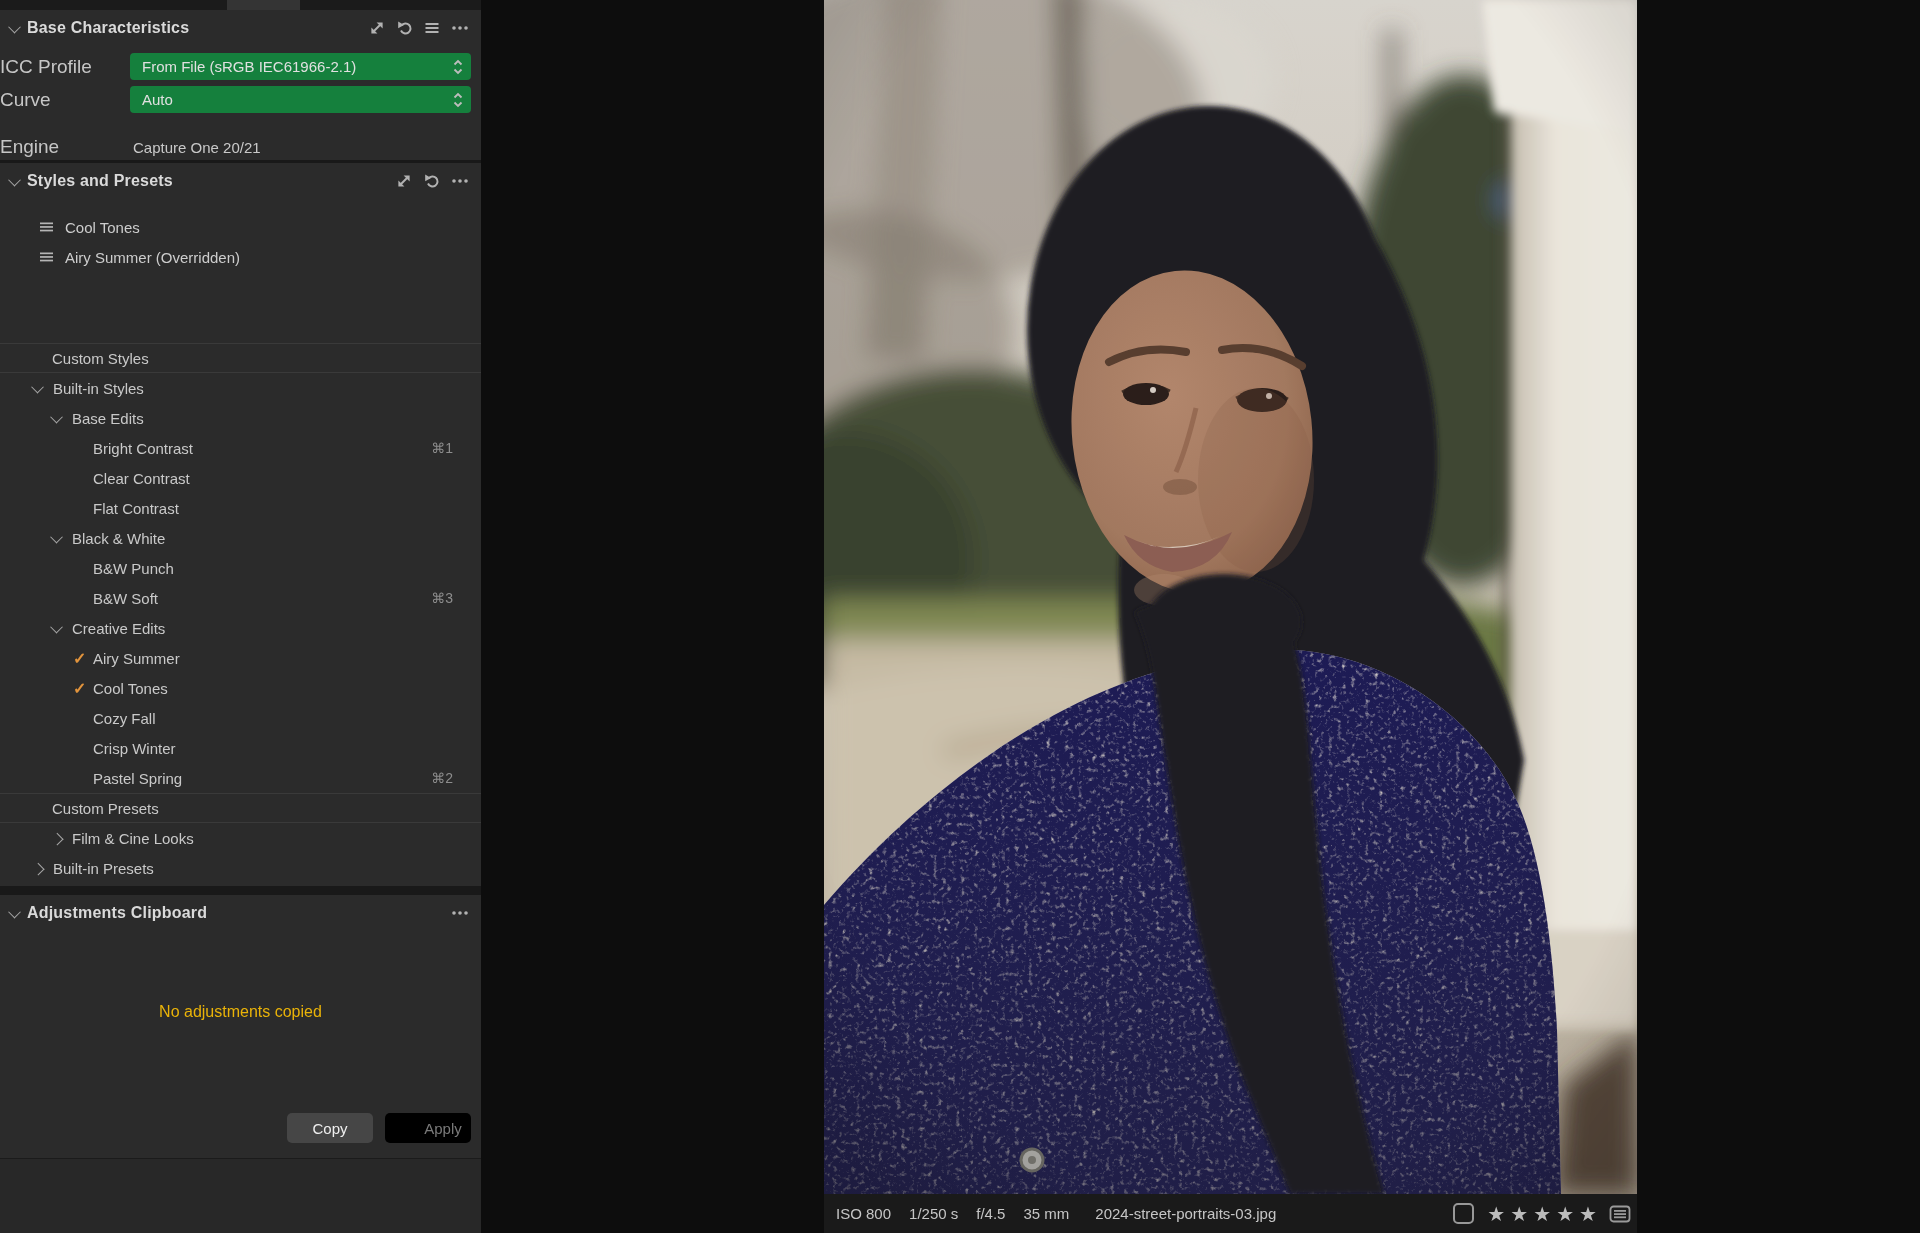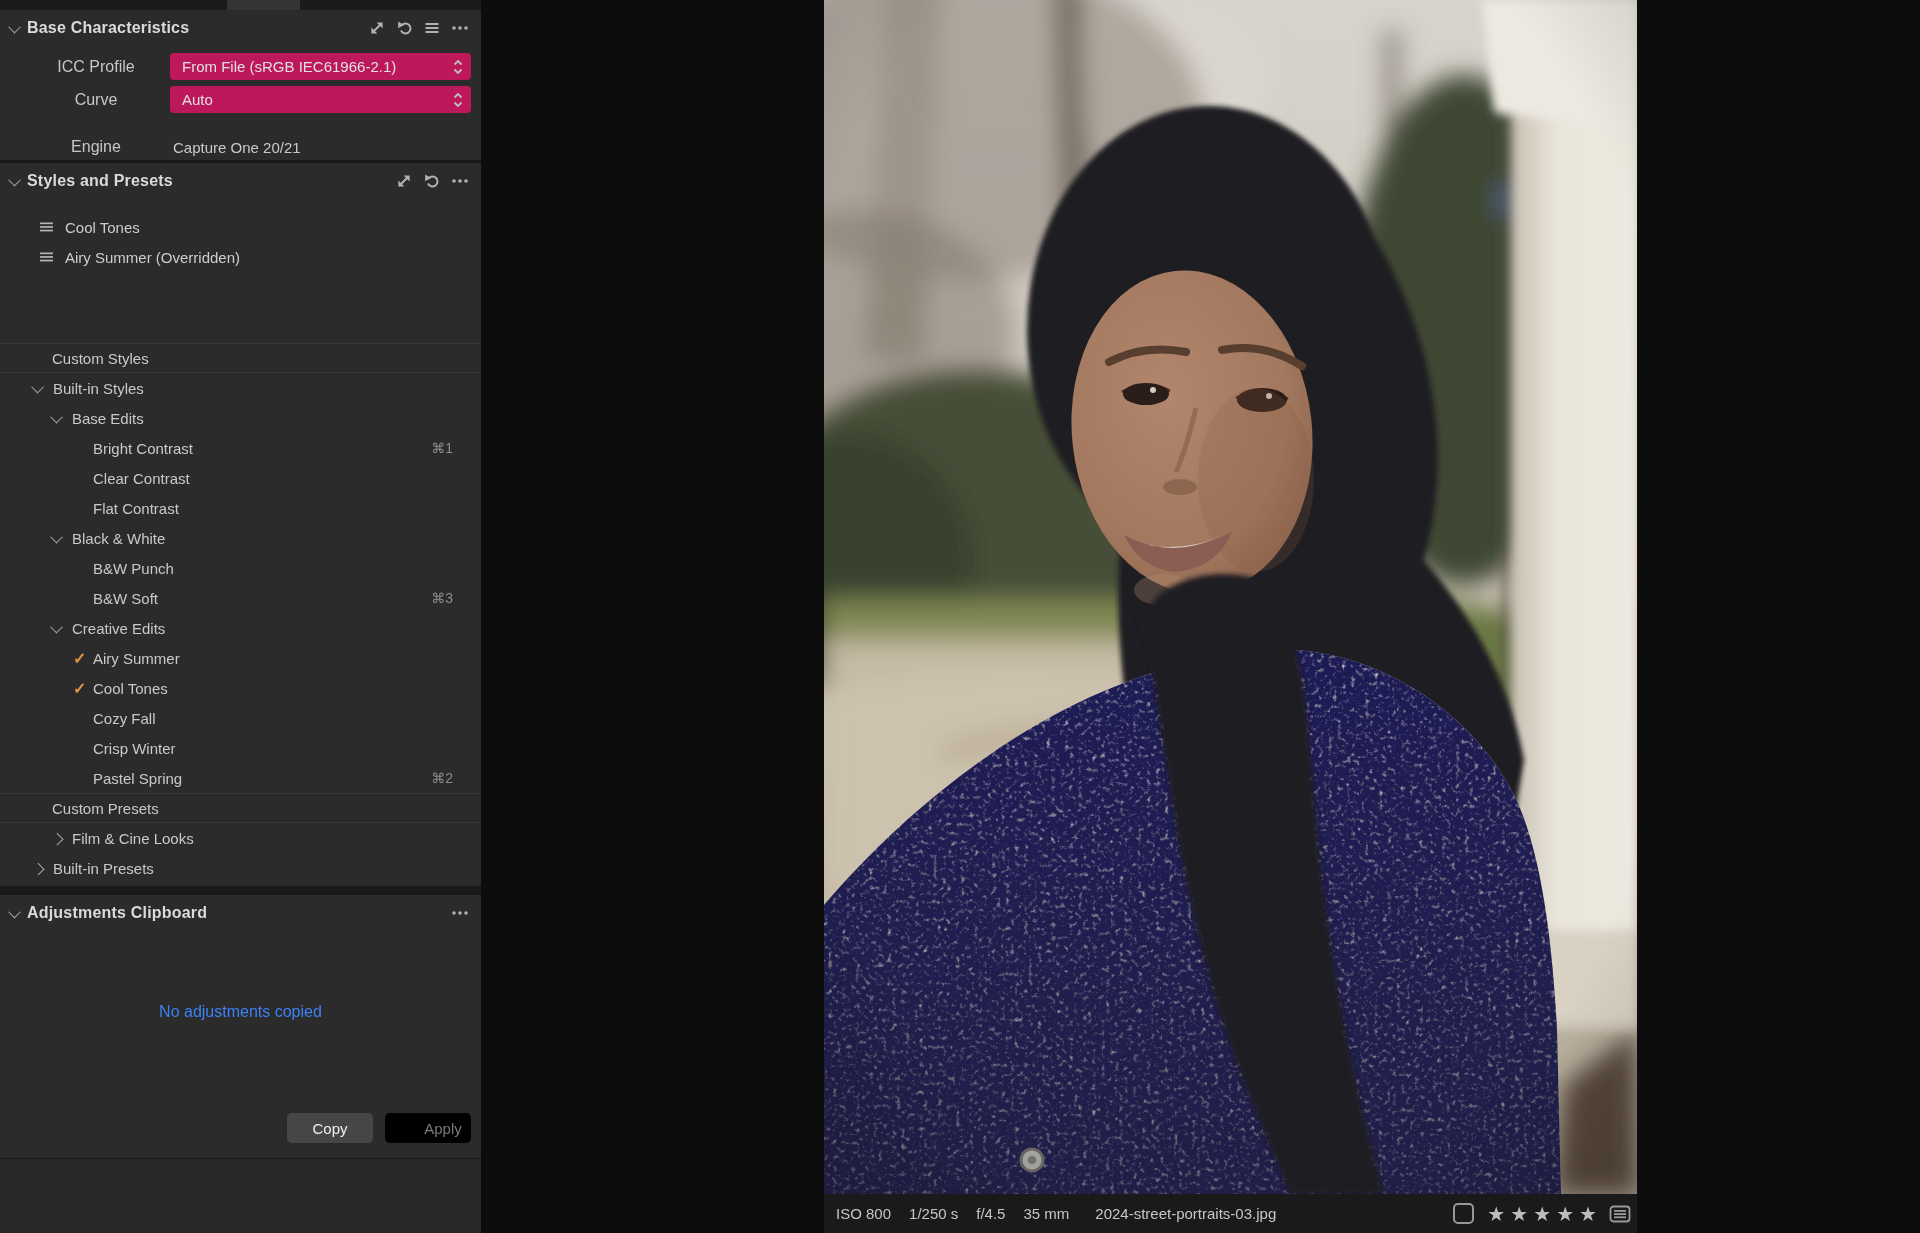--- a/index.html
+++ b/index.html
@@ -20,22 +20,22 @@
   .hicons{margin-left:auto;display:flex;align-items:center;gap:11px;}
   .hicons svg{display:block;}
 
   .chev{display:inline-block;width:8px;height:8px;border-right:1.7px solid #a6a6a6;
     border-bottom:1.7px solid #a6a6a6;}
   .chev.down{transform:rotate(45deg) translate(-1px,-1px);}
   .chev.right{transform:rotate(-45deg) translate(0,1px);}
 
   
   .bc-row{display:flex;align-items:center;margin:0 10px 0 0;}
-  .bc-label{flex:0 0 112px;text-align:center;font-size:16px;color:#c6c6c6;padding-left:40px;}
-  .dropdown{flex:1;margin-left:18px;height:27px;background:#be185d;border-radius:4px;
+  .bc-label{flex:0 0 112px;text-align:left;font-size:19px;color:#c6c6c6;}
+  .dropdown{flex:1;margin-left:18px;height:27px;background:#15803d;border-radius:4px;
     display:flex;align-items:center;padding:0 8px 0 12px;color:#e0e0e0;font-size:15px;}
   .dropdown .dd-text{flex:1;white-space:nowrap;overflow:hidden;}
   .bc-static{margin-left:21px;font-size:15px;color:#c9c9c9;}
   #row-icc{margin-top:7px;}
   #row-curve{margin-top:6px;}
   #row-engine{margin-top:22px;height:24px;}
 
   
   .applied-list{height:131px;padding-top:13px;}
   .applied-row{display:flex;align-items:center;height:30px;padding-left:40px;}
@@ -48,21 +48,21 @@
   .trow .sc{margin-left:auto;margin-right:28px;color:#8d8d8d;font-size:14px;}
   .trow.lv0{padding-left:33px;}
   .trow.lv1{padding-left:52px;}
   .trow.lv2{padding-left:73px;}
   .trow.sect{padding-left:52px;border-top:1px solid #3a3a3a;border-bottom:1px solid #3a3a3a;
     height:28px;}
   .trow .check{color:#e2943c;font-size:16px;font-weight:bold;}
 
   
   .empty-msg{position:absolute;left:0;top:108px;width:100%;text-align:center;
-    font-size:16px;color:#3b82f6;}
+    font-size:16px;color:#eab308;}
   .btn-row{position:absolute;top:218px;right:10px;display:flex;gap:12px;}
   .btn{width:86px;height:30px;border-radius:5px;border:none;font-size:15px;
     font-family:"Liberation Sans",sans-serif;}
   .btn.copy{background:#464646;color:#efefef;}
   .btn.apply{background:#000000;color:#7a7a7a;padding-left:36px;}
   .clip-footer{position:absolute;left:0;top:263px;width:100%;height:75px;
     background:#282828;border-top:1px solid #1b1b1b;}
 
   
   .viewer{position:absolute;left:481px;top:0;width:1439px;height:1233px;background:#0d0d0d;}

